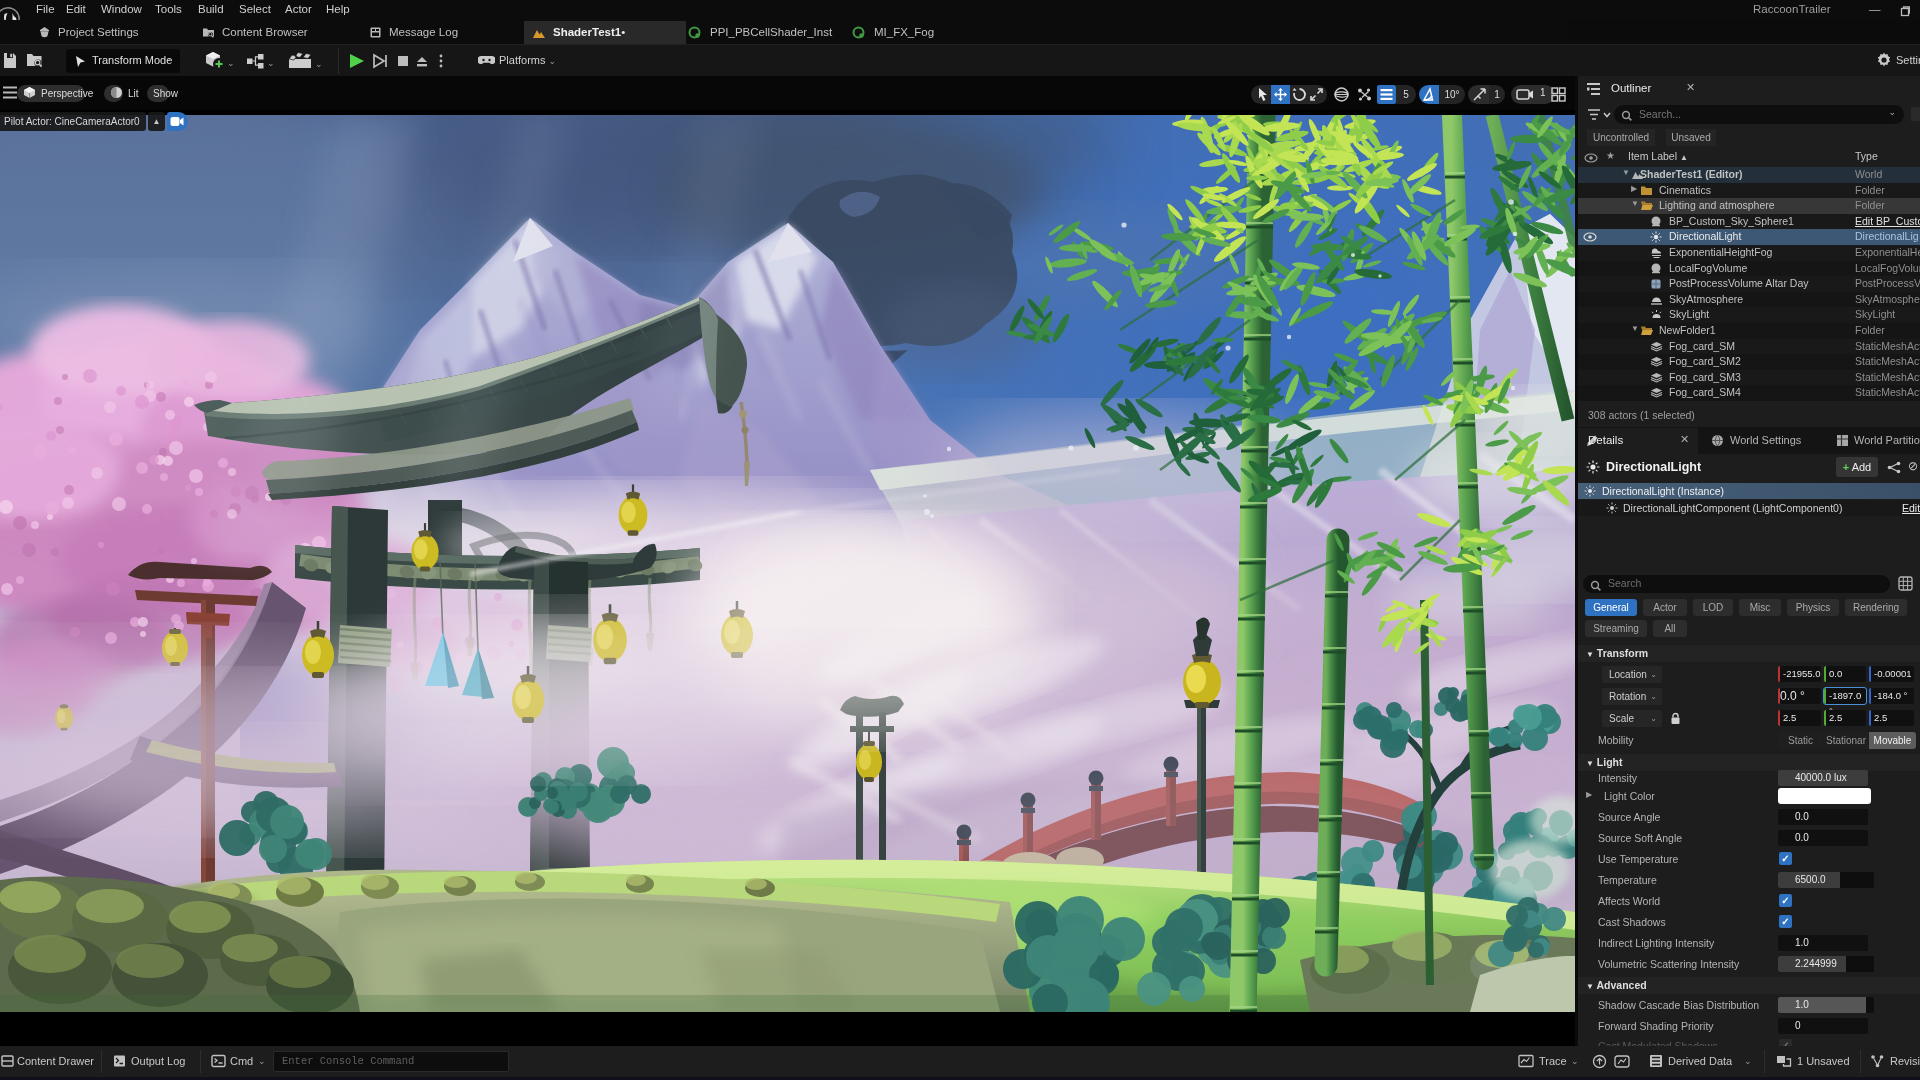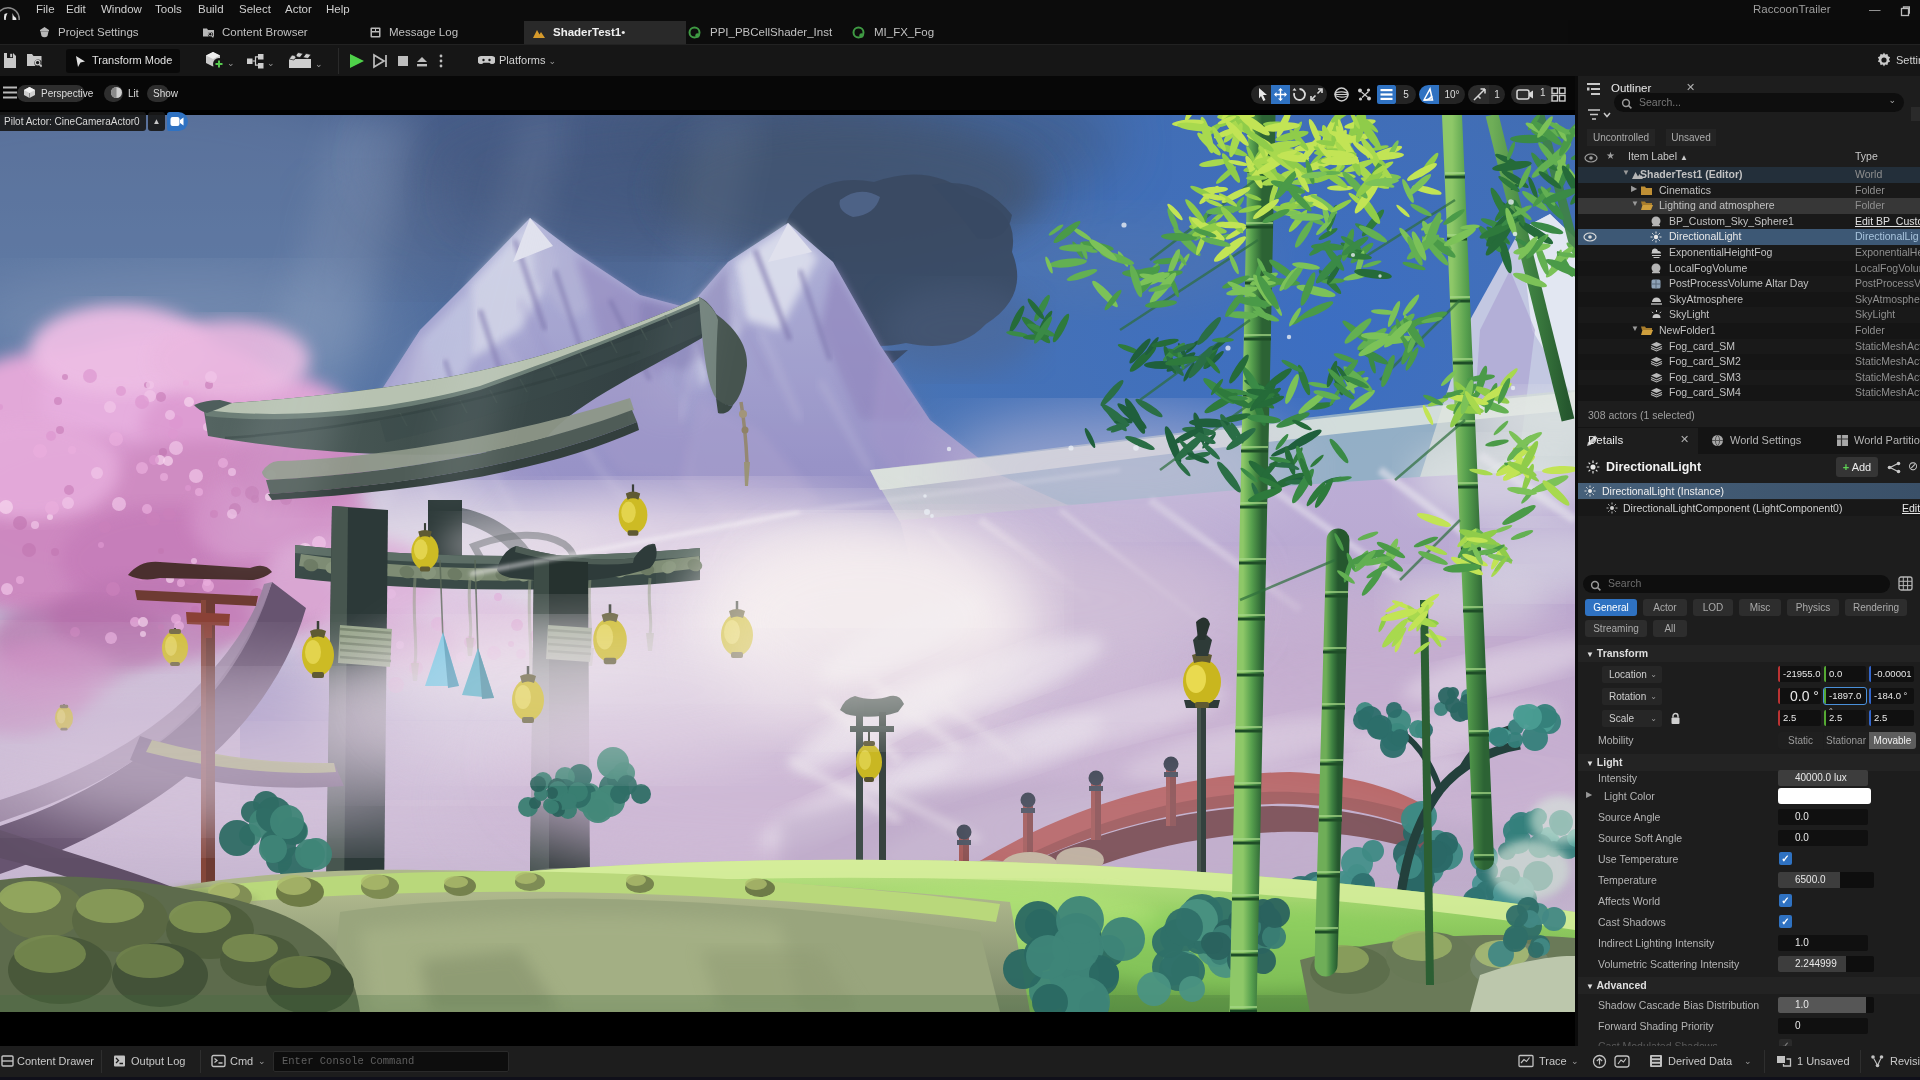--- a/index.html
+++ b/index.html
@@ -1808,21 +1808,21 @@
         <path d="M1 2 h13 M5 7 h9 M5 12 h9" stroke="#c8c8c8" stroke-width="1.8"></path>
         <rect x="1" y="5.5" width="2.5" height="3" fill="#c8c8c8"></rect>
       </svg>
 <span class="abs" style="left:33px;top:6px;font-size:11.5px;color:#e8e8e8">Outliner</span>
 <span class="abs" style="left:108px;top:5px;font-size:11px;color:#b0b0b0">✕</span>
 
 <svg class="abs" style="left:9px;top:31px" width="24" height="16" viewBox="0 0 24 16">
         <path d="M1 3 h12 M3 7.5 h8 M5 12 h4" stroke="#c8c8c8" stroke-width="1.7"></path>
         <path d="M17 6 l3 3.5 3-3.5" fill="none" stroke="#c8c8c8" stroke-width="1.5"></path>
       </svg>
-<div class="abs" style="left:36px;top:17px;width:290px;height:19px;background:#0e0e0e;border-radius:10px">
+<div class="abs" style="left:36px;top:29px;width:290px;height:19px;background:#0e0e0e;border-radius:10px">
 <svg class="ico" style="margin:3px 0 0 7px" width="12" height="12" viewBox="0 0 12 12">
           <circle cx="5" cy="5" r="3.4" fill="none" stroke="#9a9a9a" stroke-width="1.5"></circle>
           <path d="M7.6 7.6 l2.8 2.8" stroke="#9a9a9a" stroke-width="1.5"></path>
         </svg>
 <span style="position:absolute;left:25px;top:3px;font-size:10.5px;color:#787878">Search...</span>
 <span style="position:absolute;right:8px;top:2px;color:#aaa;font-size:9px">⌄</span></div>
 <div class="abs" style="left:333px;top:31px;width:9px;height:14px;background:#2a2a2a"></div>
 
 <div class="abs" style="left:9px;top:53px;width:68px;height:17px;background:#242424;color:#ababab;font-size:10px;text-align:center;line-height:17px">Uncontrolled</div>
 <div class="abs" style="left:88px;top:53px;width:50px;height:17px;background:#242424;color:#ababab;font-size:10px;text-align:center;line-height:17px">Unsaved</div>
@@ -2042,21 +2042,21 @@
 <div class="cat" style="left:267px;top:172px;width:62px">Rendering</div>
 <div class="cat" style="left:7px;top:193px;width:62px">Streaming</div>
 <div class="cat" style="left:75px;top:193px;width:34px">All</div>
 
 <div class="sec" style="left:0;top:218px"><span style="margin-left:8px;font-size:8px">▼</span> <span>Transform</span></div>
 <div class="abs" style="left:24px;top:239px;width:60px;height:17px;background:#262626;border-radius:2px;color:#cfcfcf;font-size:10px;line-height:17px"><span style="margin-left:7px">Location</span><span style="position:absolute;right:5px;font-size:8px;color:#999">⌄</span></div>
 <div class="fld" style="left:200px;top:239px;width:43px;border-left:2px solid #b33;padding-left:3px;font-size:9.5px">-21955.0</div>
 <div class="fld" style="left:246px;top:239px;width:42px;border-left:2px solid #5a3;padding-left:3px;font-size:9.5px">0.0</div>
 <div class="fld" style="left:291px;top:239px;width:45px;border-left:2px solid #36c;padding-left:3px;font-size:9.5px">-0.00001</div>
 <div class="abs" style="left:24px;top:261px;width:60px;height:17px;background:#262626;border-radius:2px;color:#cfcfcf;font-size:10px;line-height:17px"><span style="margin-left:7px">Rotation</span><span style="position:absolute;right:5px;font-size:8px;color:#999">⌄</span></div>
-<div class="fld" style="left:200px;top:261px;width:43px;border-left:2px solid #b33;padding-left:10px;font-size:14px">0.0 °</div>
+<div class="fld" style="left:200px;top:261px;width:43px;border-left:2px solid #b33;padding-left:0;font-size:12px">0.0 °</div>
 <div class="fld" style="left:246px;top:261px;width:42px;border-left:2px solid #5a3;outline:1.5px solid #4a90d9;padding-left:3px;font-size:9.5px">-1897.0 °</div>
 <div class="fld" style="left:291px;top:261px;width:45px;border-left:2px solid #36c;padding-left:3px;font-size:9.5px">-184.0 °</div>
 <div class="abs" style="left:24px;top:283px;width:60px;height:17px;background:#262626;border-radius:2px;color:#cfcfcf;font-size:10px;line-height:17px"><span style="margin-left:7px">Scale</span><span style="position:absolute;right:5px;font-size:8px;color:#999">⌄</span></div>
 <svg class="abs" style="left:92px;top:285px" width="11" height="13" viewBox="0 0 11 13">
         <rect x="1.5" y="5.5" width="8" height="6.5" rx="1" fill="#d0d0d0"></rect>
         <path d="M3 5.5 V4 a2.5 2.5 0 0 1 5 0 V5.5" fill="none" stroke="#d0d0d0" stroke-width="1.4"></path>
       </svg>
 <div class="fld" style="left:200px;top:283px;width:43px;border-left:2px solid #b33;padding-left:3px;font-size:9.5px">2.5</div>
 <div class="fld" style="left:246px;top:283px;width:42px;border-left:2px solid #5a3;padding-left:3px;font-size:9.5px">2.5</div>
 <div class="fld" style="left:291px;top:283px;width:45px;border-left:2px solid #36c;padding-left:3px;font-size:9.5px">2.5</div>

